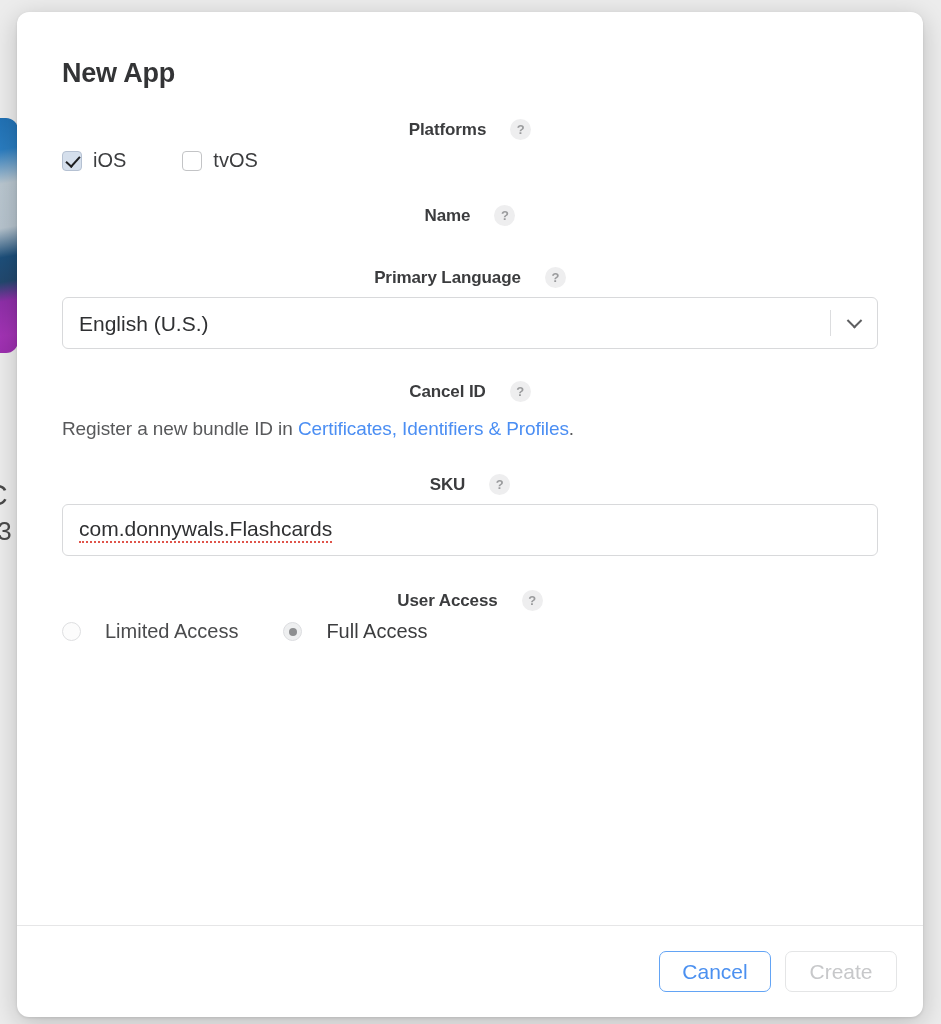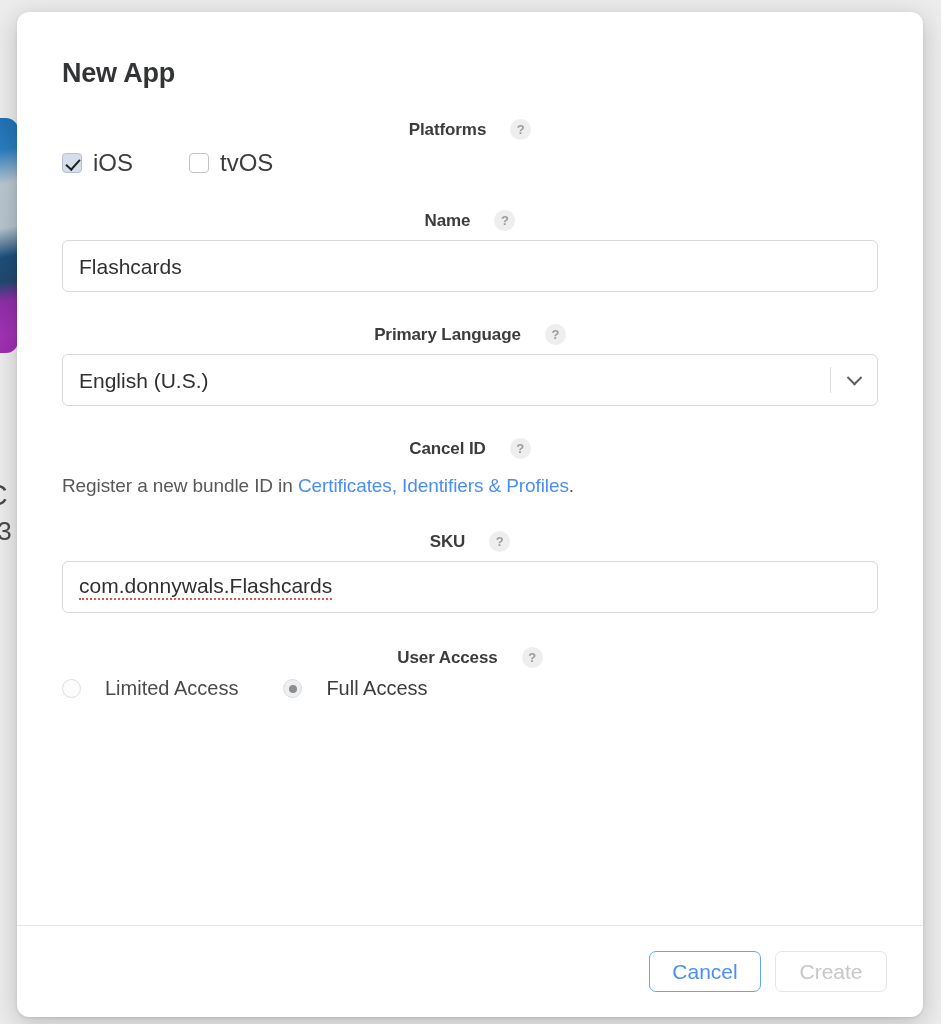--- a/index.html
+++ b/index.html
@@ -149,21 +149,21 @@
   .checkbox.on::after {
     content: "";
     position: absolute;
     left: 5.5px; top: 1.5px;
     width: 6px; height: 12px;
     border: solid #1f2022;
     border-width: 0 2.6px 2.6px 0;
     transform: rotate(42deg);
   }
   .check-label {
-    font-size: 24px;
+    font-size: 20px;
     color: #3c3d3f;
   }
 
   
   .input-box {
     width: 100%;
     height: 52px;
     box-sizing: border-box;
     border: 1.2px solid #d8d9db;
     border-radius: 6px;
@@ -243,21 +243,21 @@
   }
   .radio-label { font-size: 20px; color: #3c3d3f; margin-left: 13px; }
   .radio-label.muted { color: #4a4b4d; }
 
   
   .modal-footer {
     flex: none;
     height: 92px;
     border-top: 1px solid #e6e6e7;
     display: flex; align-items: center; justify-content: flex-end;
-    padding-right: 36px;
+    padding-right: 26px;
     gap: 14px;
     box-sizing: border-box;
   }
   .btn {
     height: 41px;
     min-width: 112px;
     border-radius: 7px;
     box-sizing: border-box;
     display: flex; align-items: center; justify-content: center;
     font-size: 21px;
@@ -308,23 +308,20 @@
             <span class="check-label">tvOS</span>
           </label>
         </div>
       </div>
 
       <div class="field-group">
         <div class="label-row">
           <span class="label-text">Name</span>
           <span class="help-badge">?</span>
         </div>
-        <div class="input-box">
-          <span class="input-value">Flashcards</span>
-        </div>
       </div>
 
       <div class="spacer-32"></div>
 
       <div class="field-group">
         <div class="label-row">
           <span class="label-text">Primary Language</span>
           <span class="help-badge">?</span>
         </div>
         <div class="input-box">

